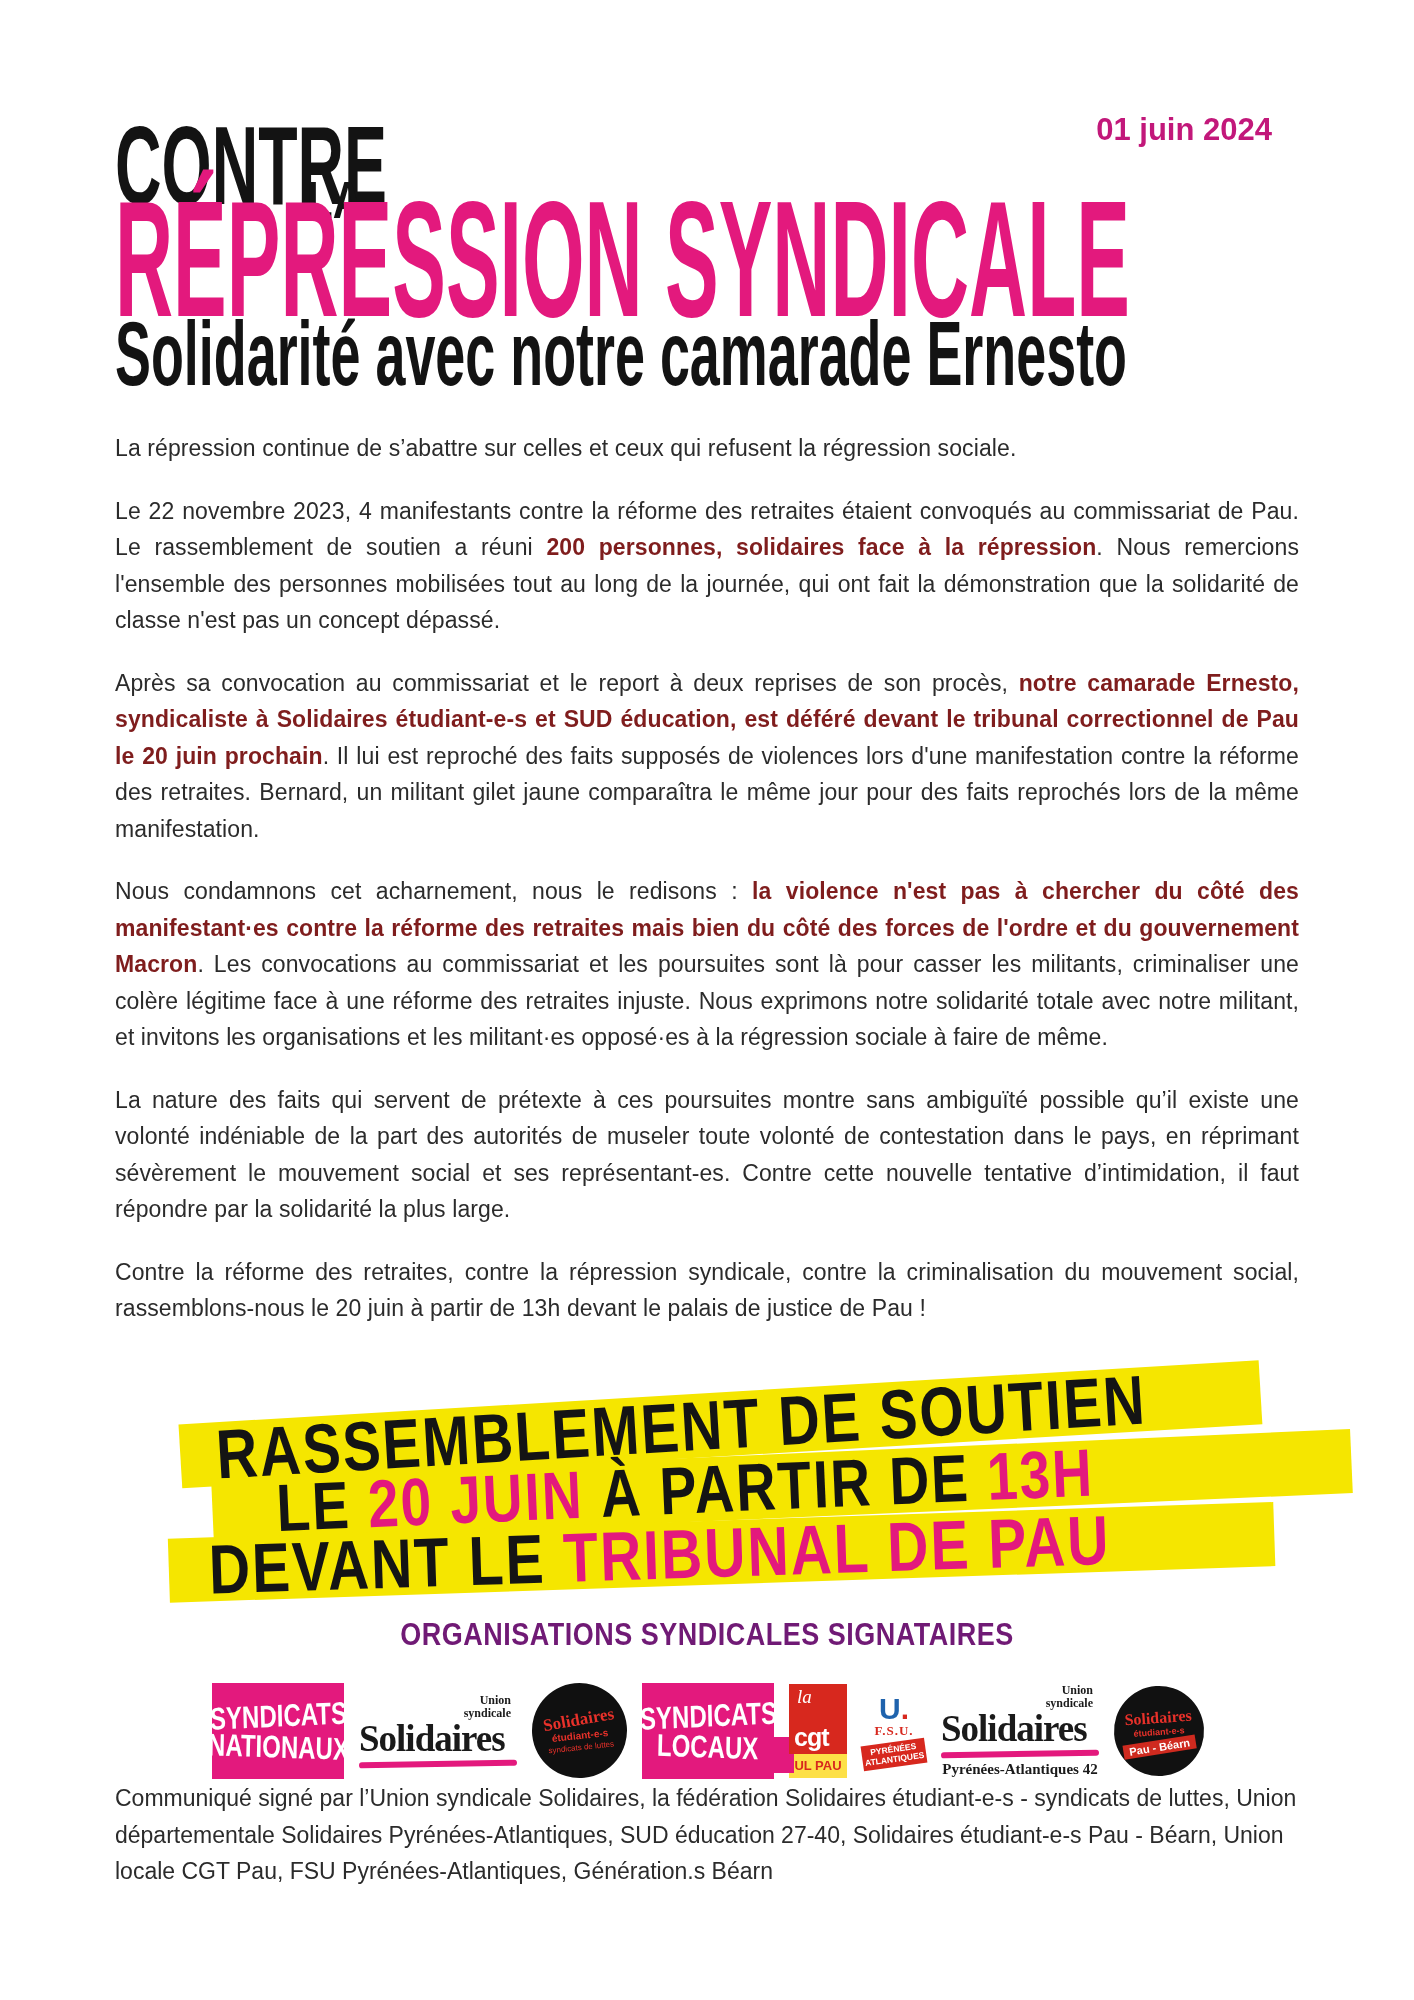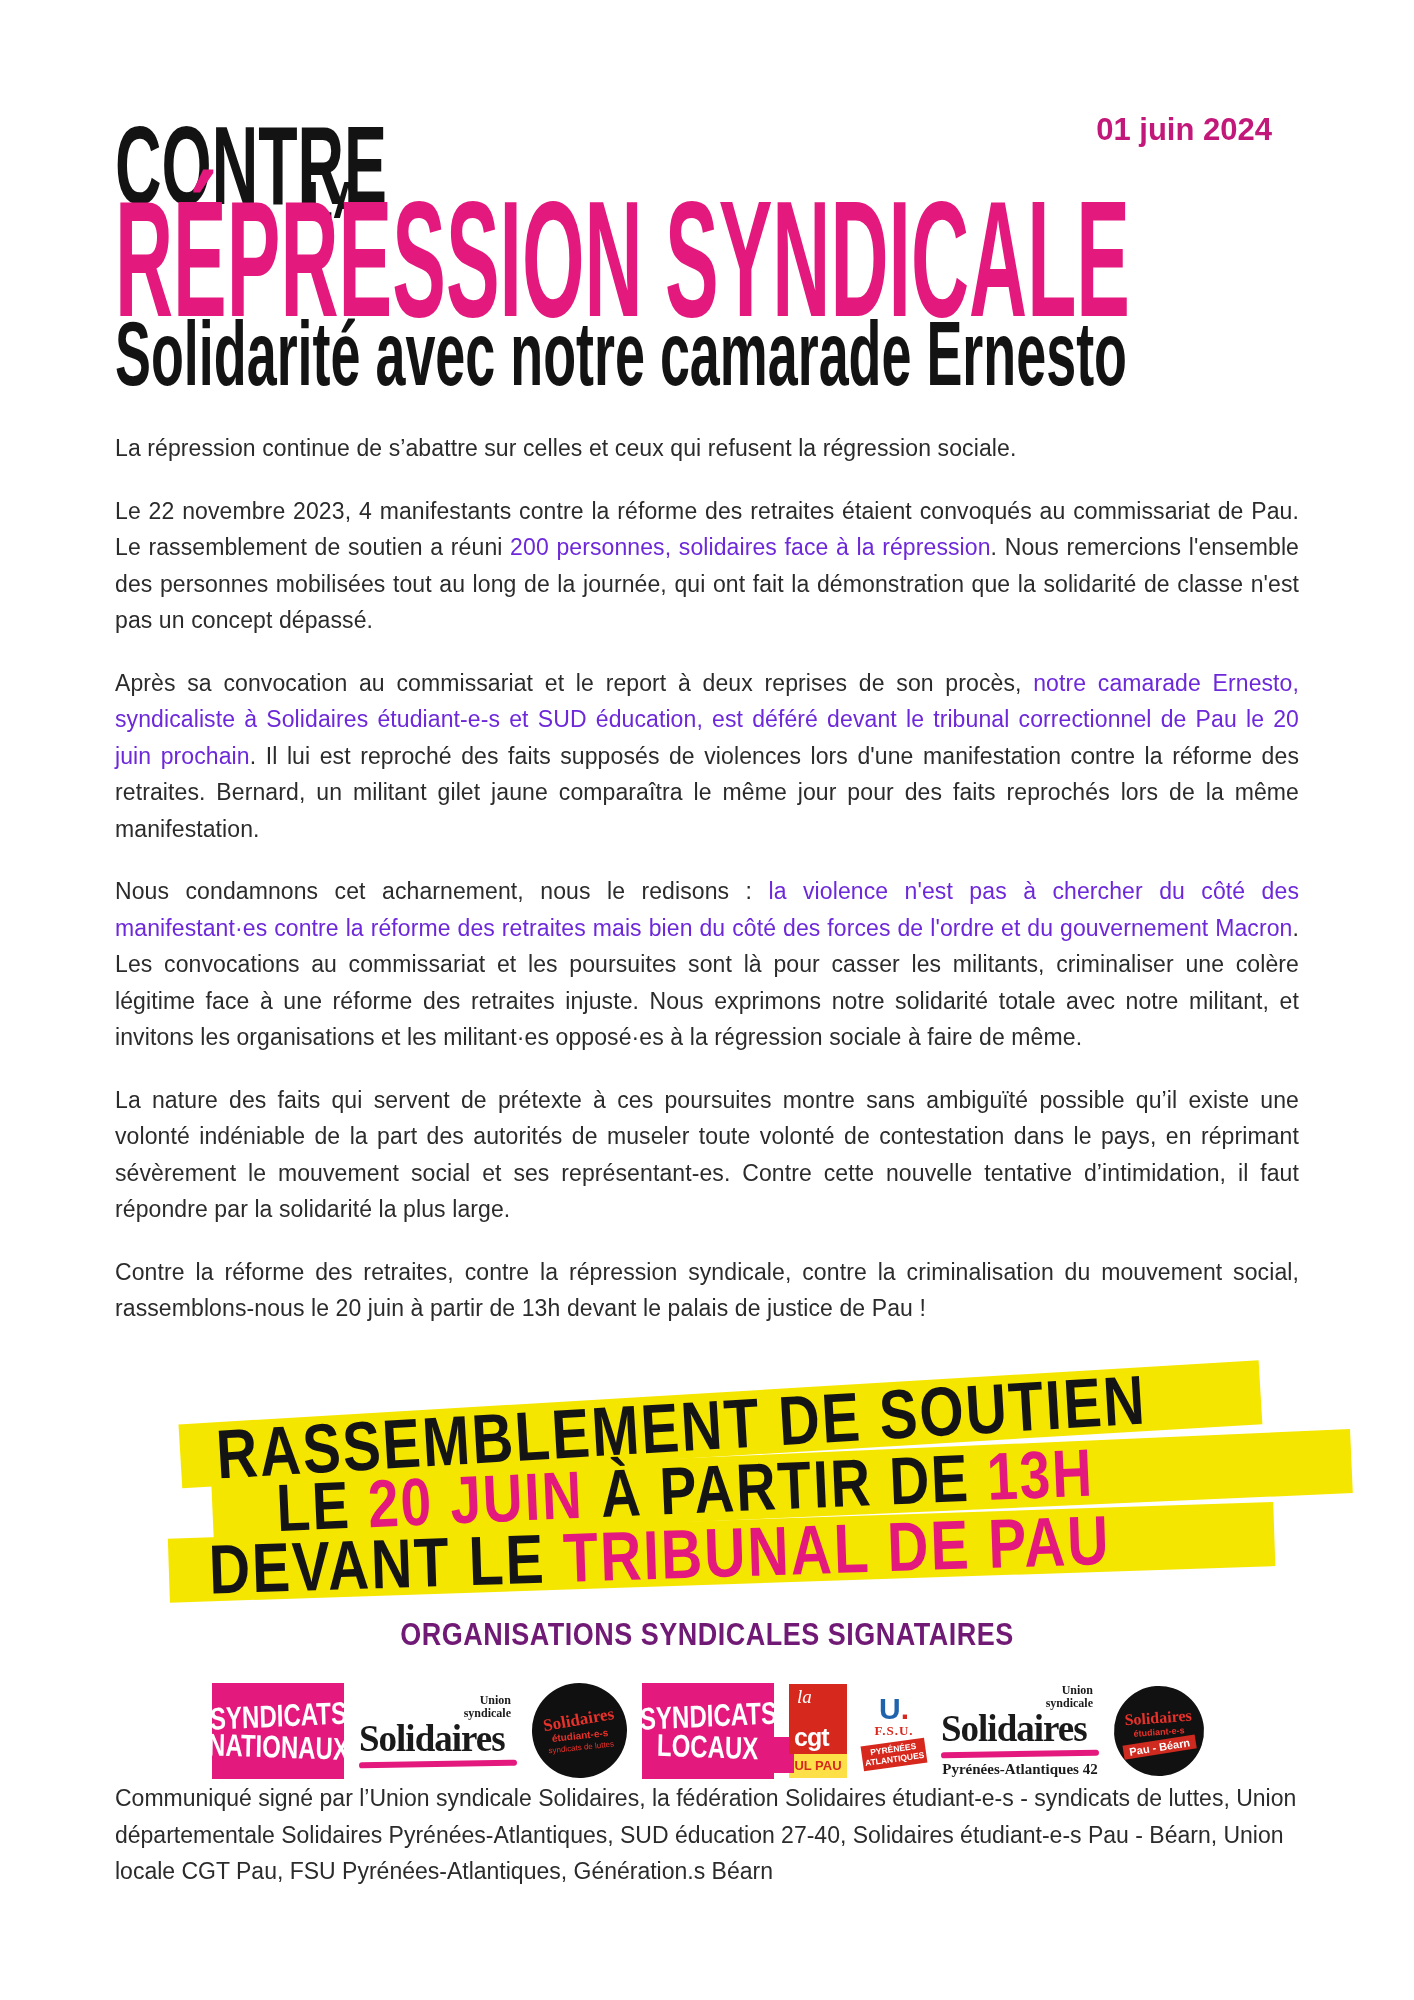--- a/index.html
+++ b/index.html
@@ -28,21 +28,21 @@
   .svg-repression { left:0; top:66px; }
   .svg-repression text { font-size:165px; fill:var(--pink); }
   .svg-subtitle { left:0; top:193px; }
   .svg-subtitle text { font-size:90px; fill:#131313; }
   
   .body-text { position:absolute; left:115px; top:430px; width:1184px; }
   .para {
     margin:0 0 26px 0; font-size:23px; line-height:36.5px; color:var(--text);
     text-align:justify; letter-spacing:0.1px;
   }
-  .para .b { font-weight:400; color:#6d28d9; }
+  .para .b { font-weight:700; color:#7f1d1d; }
   
   .banner {
     position:absolute; left:160px; top:1392px; width:1140px;
     transform:rotate(-2.3deg); transform-origin:50% 50%;
   }
   .strip {
     background:var(--yellow); height:64px; line-height:64px; white-space:nowrap;
     overflow:visible;
   }
   .strip-1 { margin-left:22px; width:1046px; padding-left:36px; transform:rotate(-1.1deg); }

